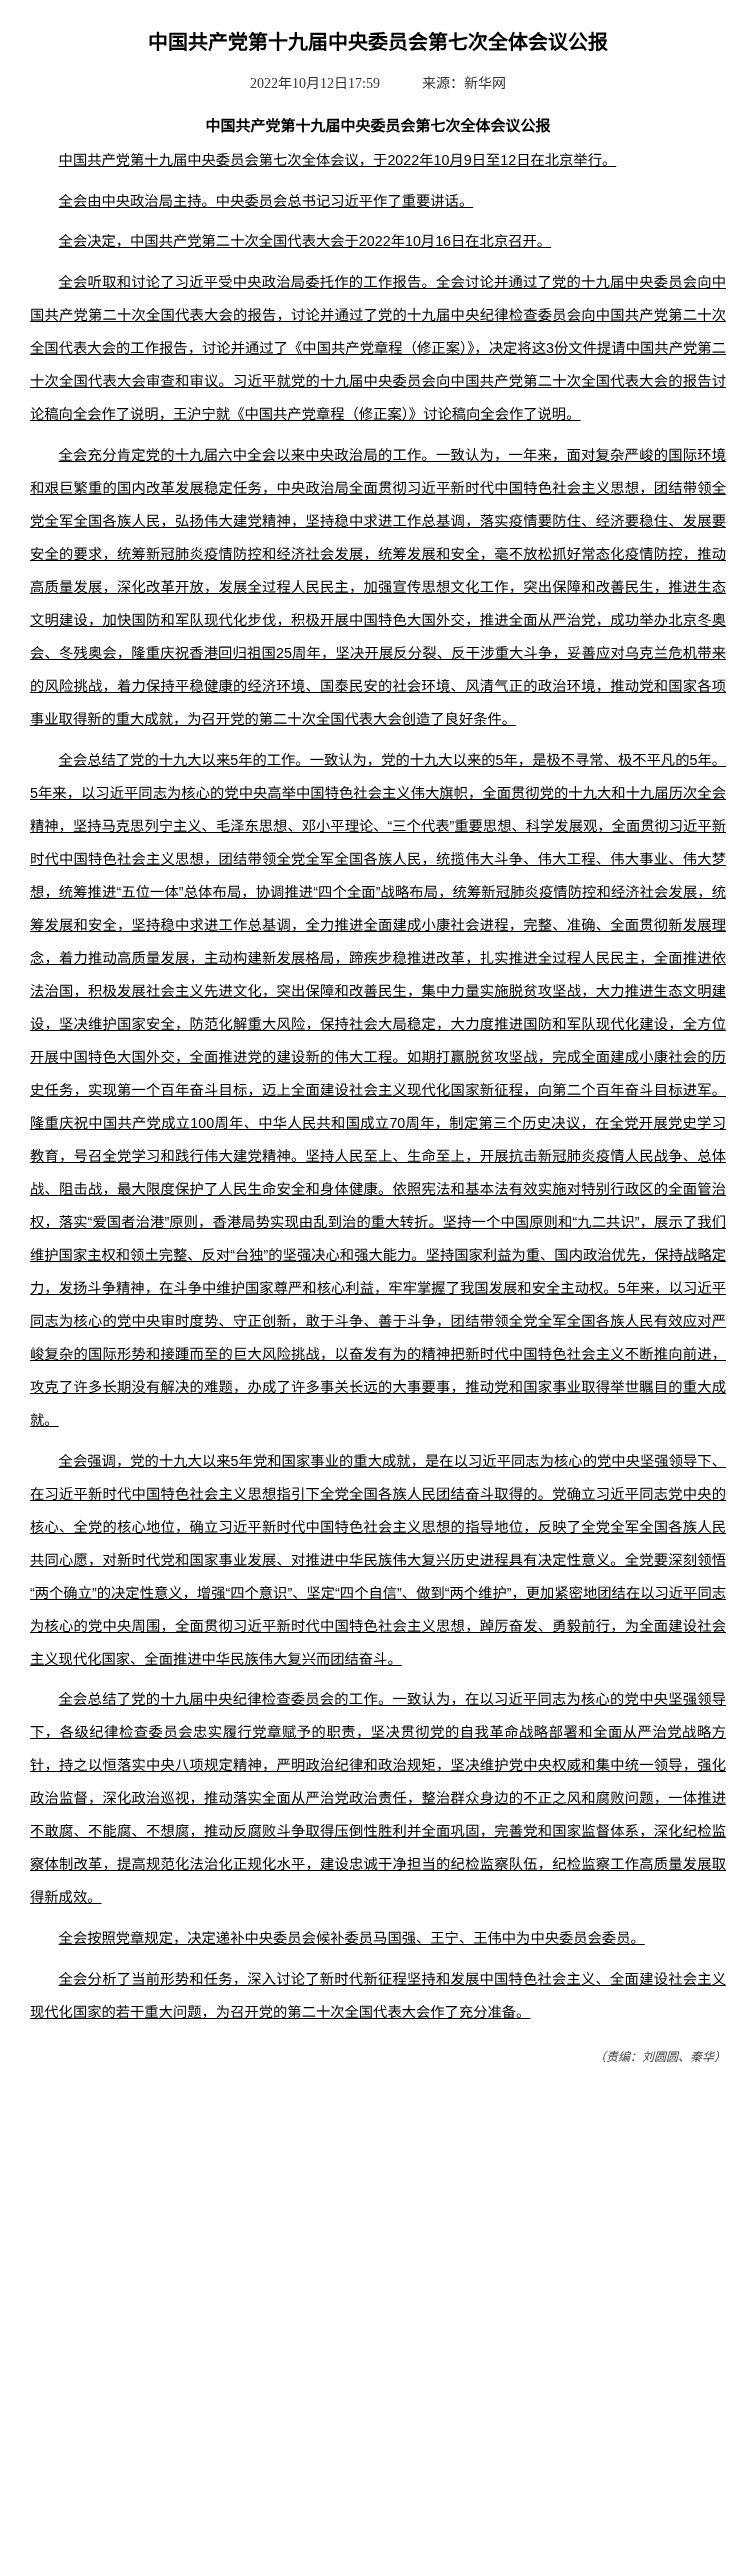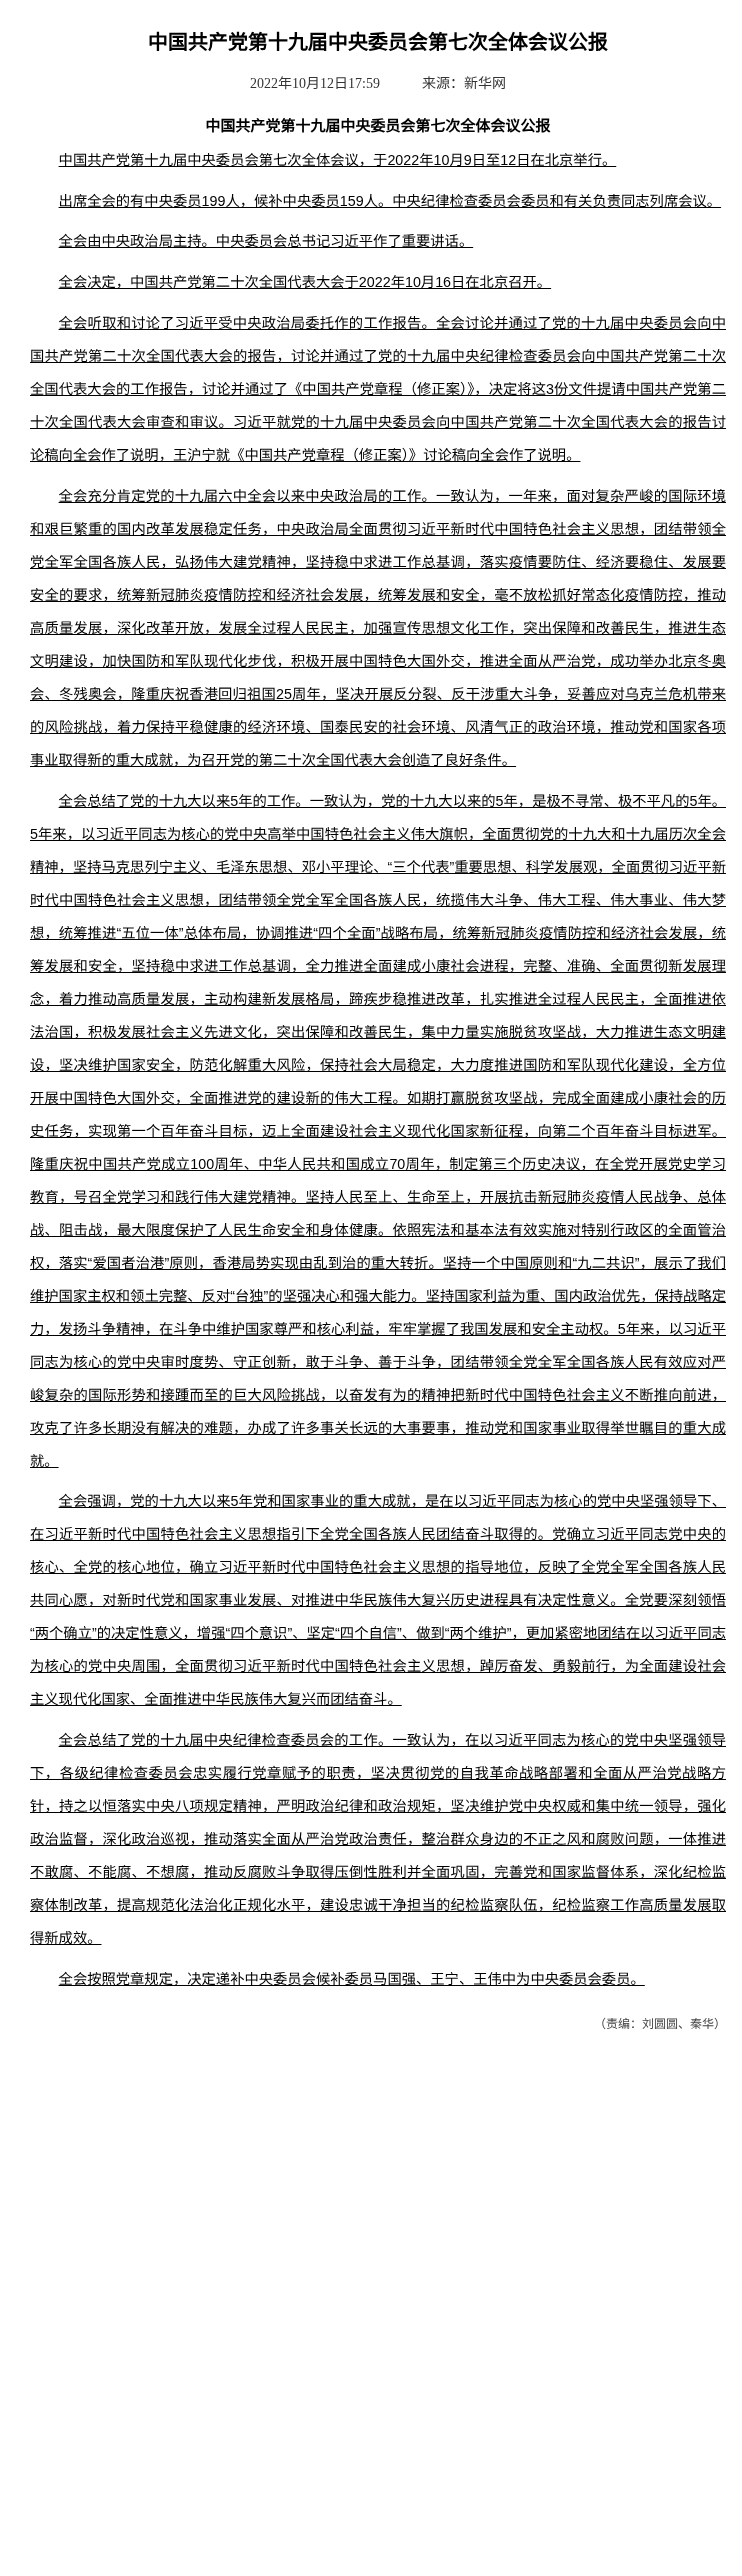--- a/index.html
+++ b/index.html
@@ -59,20 +59,21 @@
     text-indent: 2em;
     text-decoration: underline;
   }
   .editors {
     margin: 12px 0 0 0 !important;
     text-align: right;
     font-family: "Liberation Serif", "DejaVu Serif", serif;
     font-size: 12px;
     color: #444444;
     line-height: 33px;
+    font-style: italic;
   }
 </style>
 </head>
 <body>
 
 <div class="page">
 
   <h1 class="main-title">中国共产党第十九届中央委员会第七次全体会议公报</h1>
 
   <div class="meta-line">
@@ -80,29 +81,29 @@
   </div>
 
   <div class="article">
 
 
     <p class="subtitle">中国共产党第十九届中央委员会第七次全体会议公报</p>
 
 
     <div>
         <p class="para">中国共产党第十九届中央委员会第七次全体会议，于2022年10月9日至12日在北京举行。</p>
-        <p class="para">出席全会的有中央委员199人，候补中央委员159人。中央纪律检查委员会委员和有关负责同志列席会议。</p>
         <p class="para">全会由中央政治局主持。中央委员会总书记习近平作了重要讲话。</p>
         <p class="para">全会决定，中国共产党第二十次全国代表大会于2022年10月16日在北京召开。</p>
         <p class="para">全会听取和讨论了习近平受中央政治局委托作的工作报告。全会讨论并通过了党的十九届中央委员会向中国共产党第二十次全国代表大会的报告，讨论并通过了党的十九届中央纪律检查委员会向中国共产党第二十次全国代表大会的工作报告，讨论并通过了《中国共产党章程（修正案）》，决定将这3份文件提请中国共产党第二十次全国代表大会审查和审议。习近平就党的十九届中央委员会向中国共产党第二十次全国代表大会的报告讨论稿向全会作了说明，王沪宁就《中国共产党章程（修正案）》讨论稿向全会作了说明。</p>
         <p class="para">全会充分肯定党的十九届六中全会以来中央政治局的工作。一致认为，一年来，面对复杂严峻的国际环境和艰巨繁重的国内改革发展稳定任务，中央政治局全面贯彻习近平新时代中国特色社会主义思想，团结带领全党全军全国各族人民，弘扬伟大建党精神，坚持稳中求进工作总基调，落实疫情要防住、经济要稳住、发展要安全的要求，统筹新冠肺炎疫情防控和经济社会发展，统筹发展和安全，毫不放松抓好常态化疫情防控，推动高质量发展，深化改革开放，发展全过程人民民主，加强宣传思想文化工作，突出保障和改善民生，推进生态文明建设，加快国防和军队现代化步伐，积极开展中国特色大国外交，推进全面从严治党，成功举办北京冬奥会、冬残奥会，隆重庆祝香港回归祖国25周年，坚决开展反分裂、反干涉重大斗争，妥善应对乌克兰危机带来的风险挑战，着力保持平稳健康的经济环境、国泰民安的社会环境、风清气正的政治环境，推动党和国家各项事业取得新的重大成就，为召开党的第二十次全国代表大会创造了良好条件。</p>
         <p class="para">全会总结了党的十九大以来5年的工作。一致认为，党的十九大以来的5年，是极不寻常、极不平凡的5年。5年来，以习近平同志为核心的党中央高举中国特色社会主义伟大旗帜，全面贯彻党的十九大和十九届历次全会精神，坚持马克思列宁主义、毛泽东思想、邓小平理论、“三个代表”重要思想、科学发展观，全面贯彻习近平新时代中国特色社会主义思想，团结带领全党全军全国各族人民，统揽伟大斗争、伟大工程、伟大事业、伟大梦想，统筹推进“五位一体”总体布局，协调推进“四个全面”战略布局，统筹新冠肺炎疫情防控和经济社会发展，统筹发展和安全，坚持稳中求进工作总基调，全力推进全面建成小康社会进程，完整、准确、全面贯彻新发展理念，着力推动高质量发展，主动构建新发展格局，蹄疾步稳推进改革，扎实推进全过程人民民主，全面推进依法治国，积极发展社会主义先进文化，突出保障和改善民生，集中力量实施脱贫攻坚战，大力推进生态文明建设，坚决维护国家安全，防范化解重大风险，保持社会大局稳定，大力度推进国防和军队现代化建设，全方位开展中国特色大国外交，全面推进党的建设新的伟大工程。如期打赢脱贫攻坚战，完成全面建成小康社会的历史任务，实现第一个百年奋斗目标，迈上全面建设社会主义现代化国家新征程，向第二个百年奋斗目标进军。隆重庆祝中国共产党成立100周年、中华人民共和国成立70周年，制定第三个历史决议，在全党开展党史学习教育，号召全党学习和践行伟大建党精神。坚持人民至上、生命至上，开展抗击新冠肺炎疫情人民战争、总体战、阻击战，最大限度保护了人民生命安全和身体健康。依照宪法和基本法有效实施对特别行政区的全面管治权，落实“爱国者治港”原则，香港局势实现由乱到治的重大转折。坚持一个中国原则和“九二共识”，展示了我们维护国家主权和领土完整、反对“台独”的坚强决心和强大能力。坚持国家利益为重、国内政治优先，保持战略定力，发扬斗争精神，在斗争中维护国家尊严和核心利益，牢牢掌握了我国发展和安全主动权。5年来，以习近平同志为核心的党中央审时度势、守正创新，敢于斗争、善于斗争，团结带领全党全军全国各族人民有效应对严峻复杂的国际形势和接踵而至的巨大风险挑战，以奋发有为的精神把新时代中国特色社会主义不断推向前进，攻克了许多长期没有解决的难题，办成了许多事关长远的大事要事，推动党和国家事业取得举世瞩目的重大成就。</p>
         <p class="para">全会强调，党的十九大以来5年党和国家事业的重大成就，是在以习近平同志为核心的党中央坚强领导下、在习近平新时代中国特色社会主义思想指引下全党全国各族人民团结奋斗取得的。党确立习近平同志党中央的核心、全党的核心地位，确立习近平新时代中国特色社会主义思想的指导地位，反映了全党全军全国各族人民共同心愿，对新时代党和国家事业发展、对推进中华民族伟大复兴历史进程具有决定性意义。全党要深刻领悟“两个确立”的决定性意义，增强“四个意识”、坚定“四个自信”、做到“两个维护”，更加紧密地团结在以习近平同志为核心的党中央周围，全面贯彻习近平新时代中国特色社会主义思想，踔厉奋发、勇毅前行，为全面建设社会主义现代化国家、全面推进中华民族伟大复兴而团结奋斗。</p>
         <p class="para">全会总结了党的十九届中央纪律检查委员会的工作。一致认为，在以习近平同志为核心的党中央坚强领导下，各级纪律检查委员会忠实履行党章赋予的职责，坚决贯彻党的自我革命战略部署和全面从严治党战略方针，持之以恒落实中央八项规定精神，严明政治纪律和政治规矩，坚决维护党中央权威和集中统一领导，强化政治监督，深化政治巡视，推动落实全面从严治党政治责任，整治群众身边的不正之风和腐败问题，一体推进不敢腐、不能腐、不想腐，推动反腐败斗争取得压倒性胜利并全面巩固，完善党和国家监督体系，深化纪检监察体制改革，提高规范化法治化正规化水平，建设忠诚干净担当的纪检监察队伍，纪检监察工作高质量发展取得新成效。</p>
         <p class="para">全会按照党章规定，决定递补中央委员会候补委员马国强、王宁、王伟中为中央委员会委员。</p>
+        <p class="para">全会分析了当前形势和任务，深入讨论了新时代新征程坚持和发展中国特色社会主义、全面建设社会主义现代化国家的若干重大问题，为召开党的第二十次全国代表大会作了充分准备。</p>
       </div>
 
     <p class="editors">（责编：刘圆圆、秦华）</p>
 
   </div>
 
 </div>
 
 
 </body></html>

